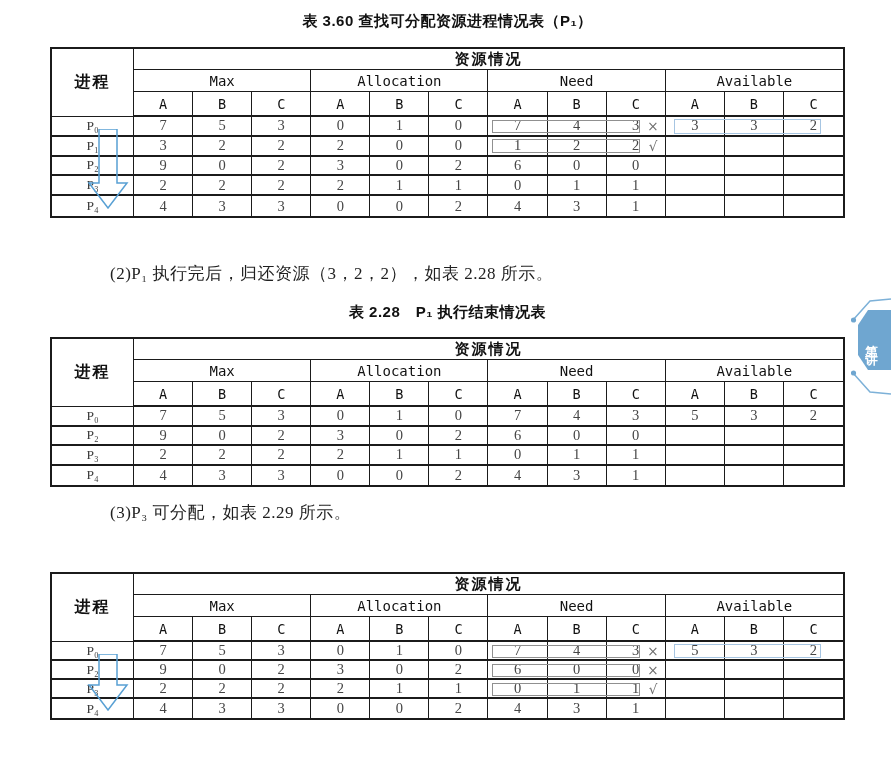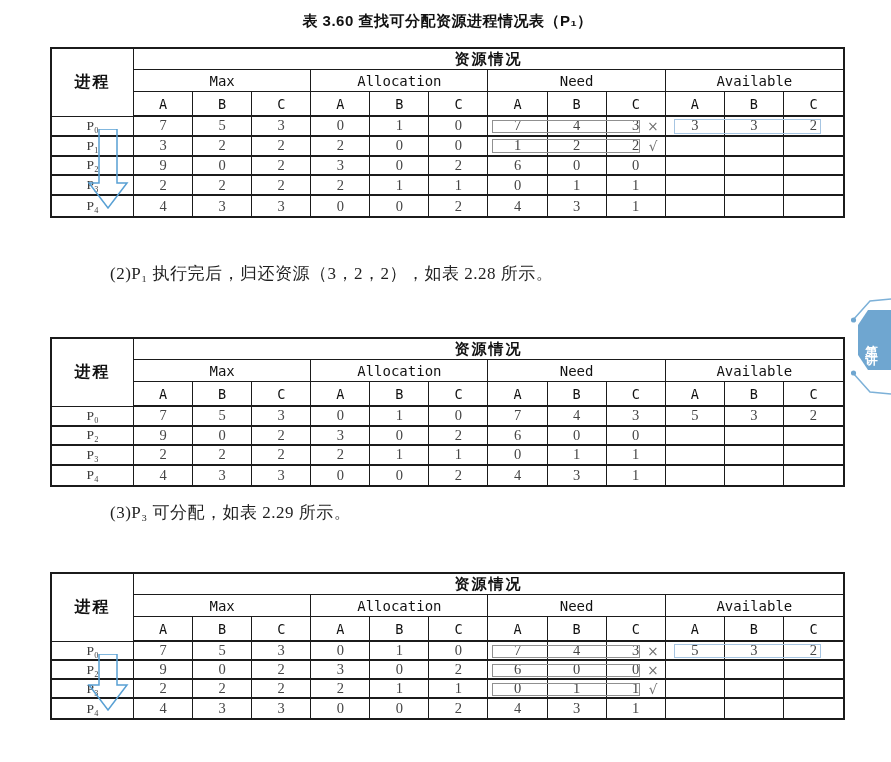--- a/index.html
+++ b/index.html
@@ -139,20 +139,21 @@
       <div class="avail-box" style="top:70px;height:14.8px"></div>
       <div class="need-box" style="top:90.3px;height:13.8px"></div>
       <div class="mark" style="top:87.8px;line-height:19.8px">√</div>
       <svg class="arrow-svg" style="top:80px" width="44" height="81" viewBox="0 0 44 81">
         <polygon points="13,0 31,0 31,54 41,54 22,79 3,54 13,54" fill="none" stroke="var(--arrow)" stroke-width="1.5"></polygon>
       </svg>
     </div>
 
   <p class="para" style="top:254px">(2)P₁ 执行完后，归还资源（3，2，2），如表 2.28 所示。</p>
 
+  <div class="tbl-title" style="top:303px">表 2.28　P₁ 执行结束情况表</div>
   <div class="btable" style="top: 337px; height: 150px; grid-template-rows: 21px 22px 25px repeat(4, 1fr);">
       <div class="cell th process-h" style="grid-area:1/1/4/2">进程</div>
       <div class="cell th res-h lastc" style="grid-area:1/2/2/14">资源情况</div>
       <div class="cell th group-h" style="grid-area:2/2/3/5">Max</div>
       <div class="cell th group-h" style="grid-area:2/5/3/8">Allocation</div>
       <div class="cell th group-h" style="grid-area:2/8/3/11">Need</div>
       <div class="cell th group-h lastc" style="grid-area:2/11/3/14">Available</div>
       <div class="cell th abc-h hb" style="grid-area:3/2/4/3">A</div>
       <div class="cell th abc-h hb" style="grid-area:3/3/4/4">B</div>
       <div class="cell th abc-h hb" style="grid-area:3/4/4/5">C</div>

